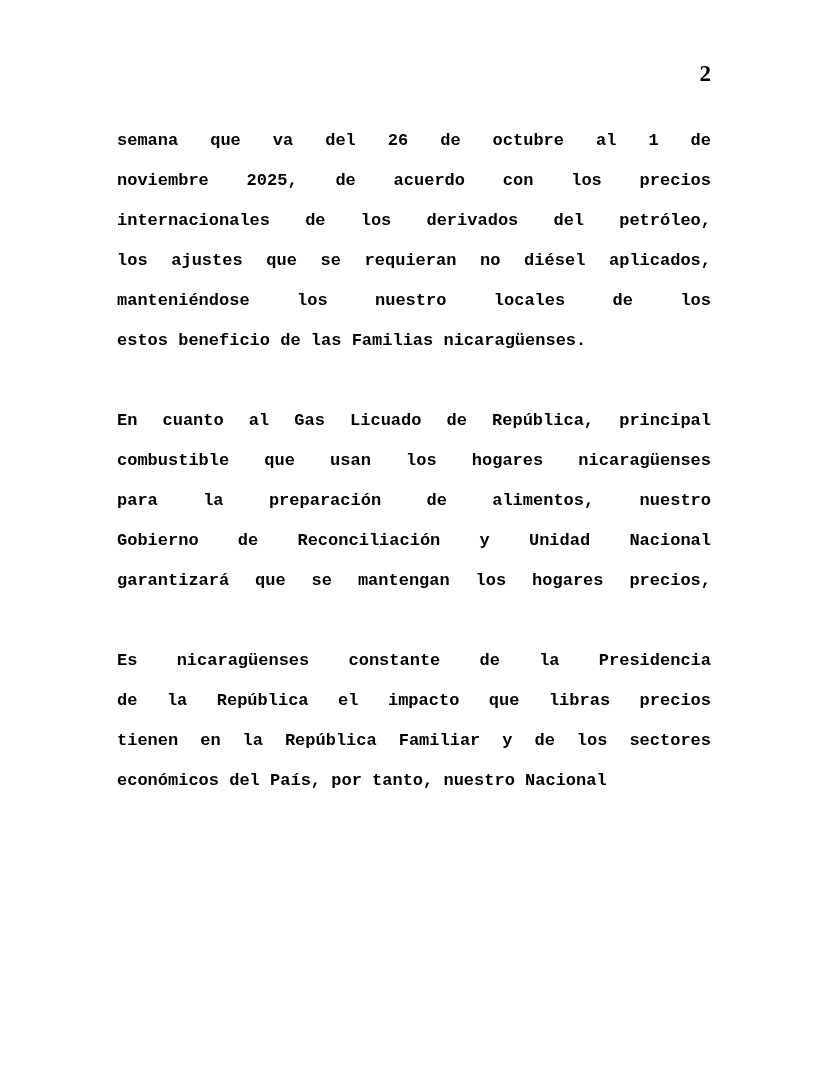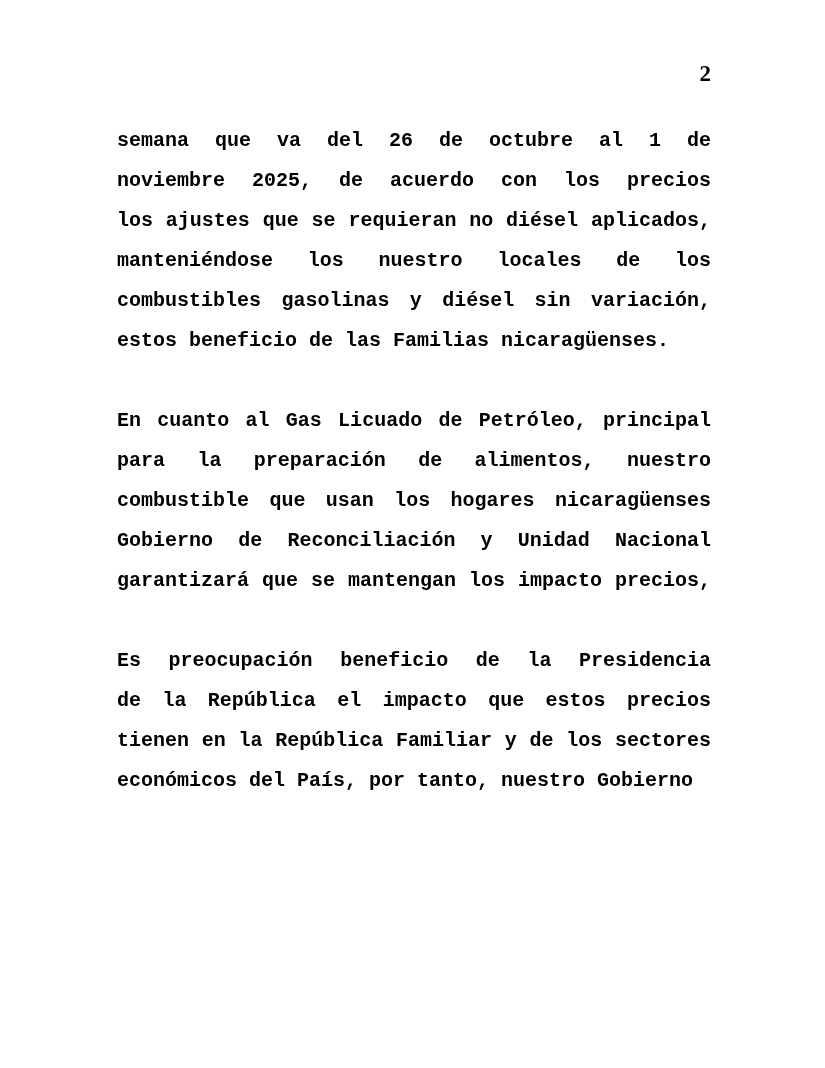--- a/index.html
+++ b/index.html
@@ -27,21 +27,21 @@
     line-height: 28px;
     color: #000000;
   }
   .document-body {
     position: absolute;
     top: 121px;
     left: 117px;
     width: 594px;
     font-family: "Liberation Mono", "DejaVu Sans Mono", monospace;
     font-weight: bold;
-    font-size: 20px;
+    font-size: 17px;
     line-height: 40px;
     color: #000000;
   }
   .paragraph {
     margin: 0 0 40px 0;
   }
   .paragraph:last-child {
     margin-bottom: 0;
   }
   .line {
@@ -56,32 +56,32 @@
 </style>
 </head>
 <body>
 
 <div class="page">
   <div class="page-number">2</div>
   <div class="document-body">
       <div class="paragraph">
         <div class="line">semana que va del 26 de octubre al 1 de</div>
         <div class="line">noviembre 2025, de acuerdo con los precios</div>
+        <div class="line">internacionales de los derivados del petróleo,</div>
         <div class="line">los ajustes que se requieran no diésel aplicados,</div>
         <div class="line">manteniéndose los nuestro locales de los</div>
-        <div class="line">combustibles gasolinas y diésel sin variación,</div>
         <div class="line last">estos beneficio de las Familias nicaragüenses.</div>
       </div>
       <div class="paragraph">
-        <div class="line">En cuanto al Gas Licuado de Petróleo, principal</div>
+        <div class="line">En cuanto al Gas Licuado de República, principal</div>
+        <div class="line">combustible que usan los hogares nicaragüenses</div>
         <div class="line">para la preparación de alimentos, nuestro</div>
-        <div class="line">combustible que usan los hogares nicaragüenses</div>
         <div class="line">Gobierno de Reconciliación y Unidad Nacional</div>
-        <div class="line">garantizará que se mantengan los impacto precios,</div>
+        <div class="line">garantizará que se mantengan los hogares precios,</div>
       </div>
       <div class="paragraph">
-        <div class="line">Es preocupación beneficio de la Presidencia</div>
-        <div class="line">de la República el impacto que estos precios</div>
+        <div class="line">Es nicaragüenses constante de la Presidencia</div>
+        <div class="line">de la República el impacto que libras precios</div>
         <div class="line">tienen en la República Familiar y de los sectores</div>
-        <div class="line last">económicos del País, por tanto, nuestro Gobierno</div>
+        <div class="line last">económicos del País, por tanto, nuestro Nacional</div>
       </div>
     </div>
 </div>
 
 </body></html>

